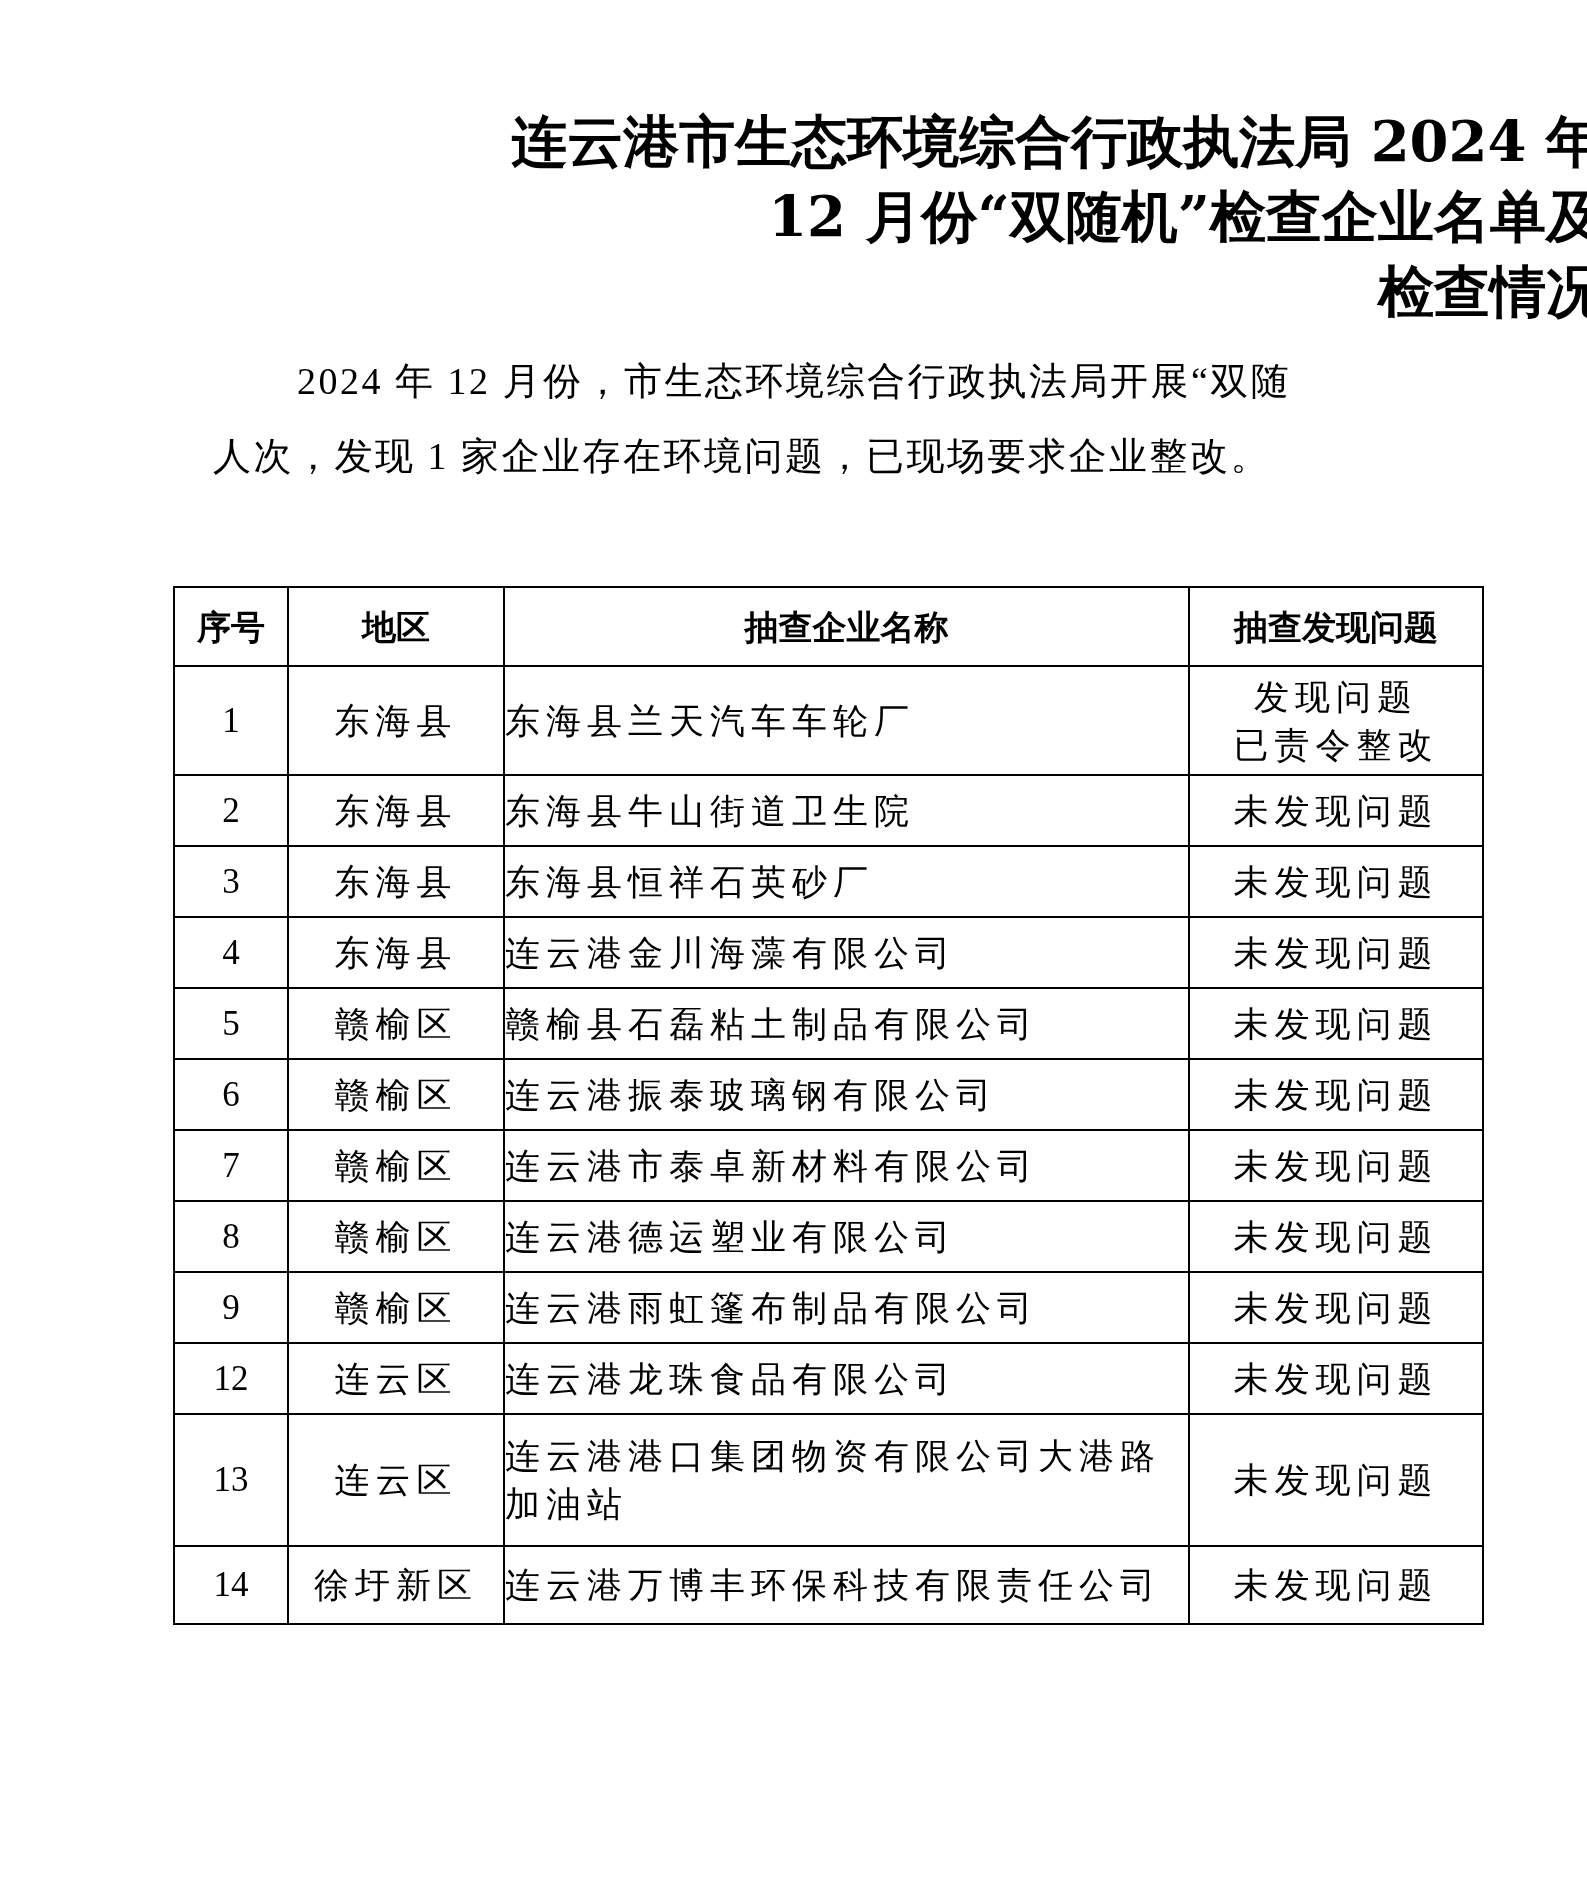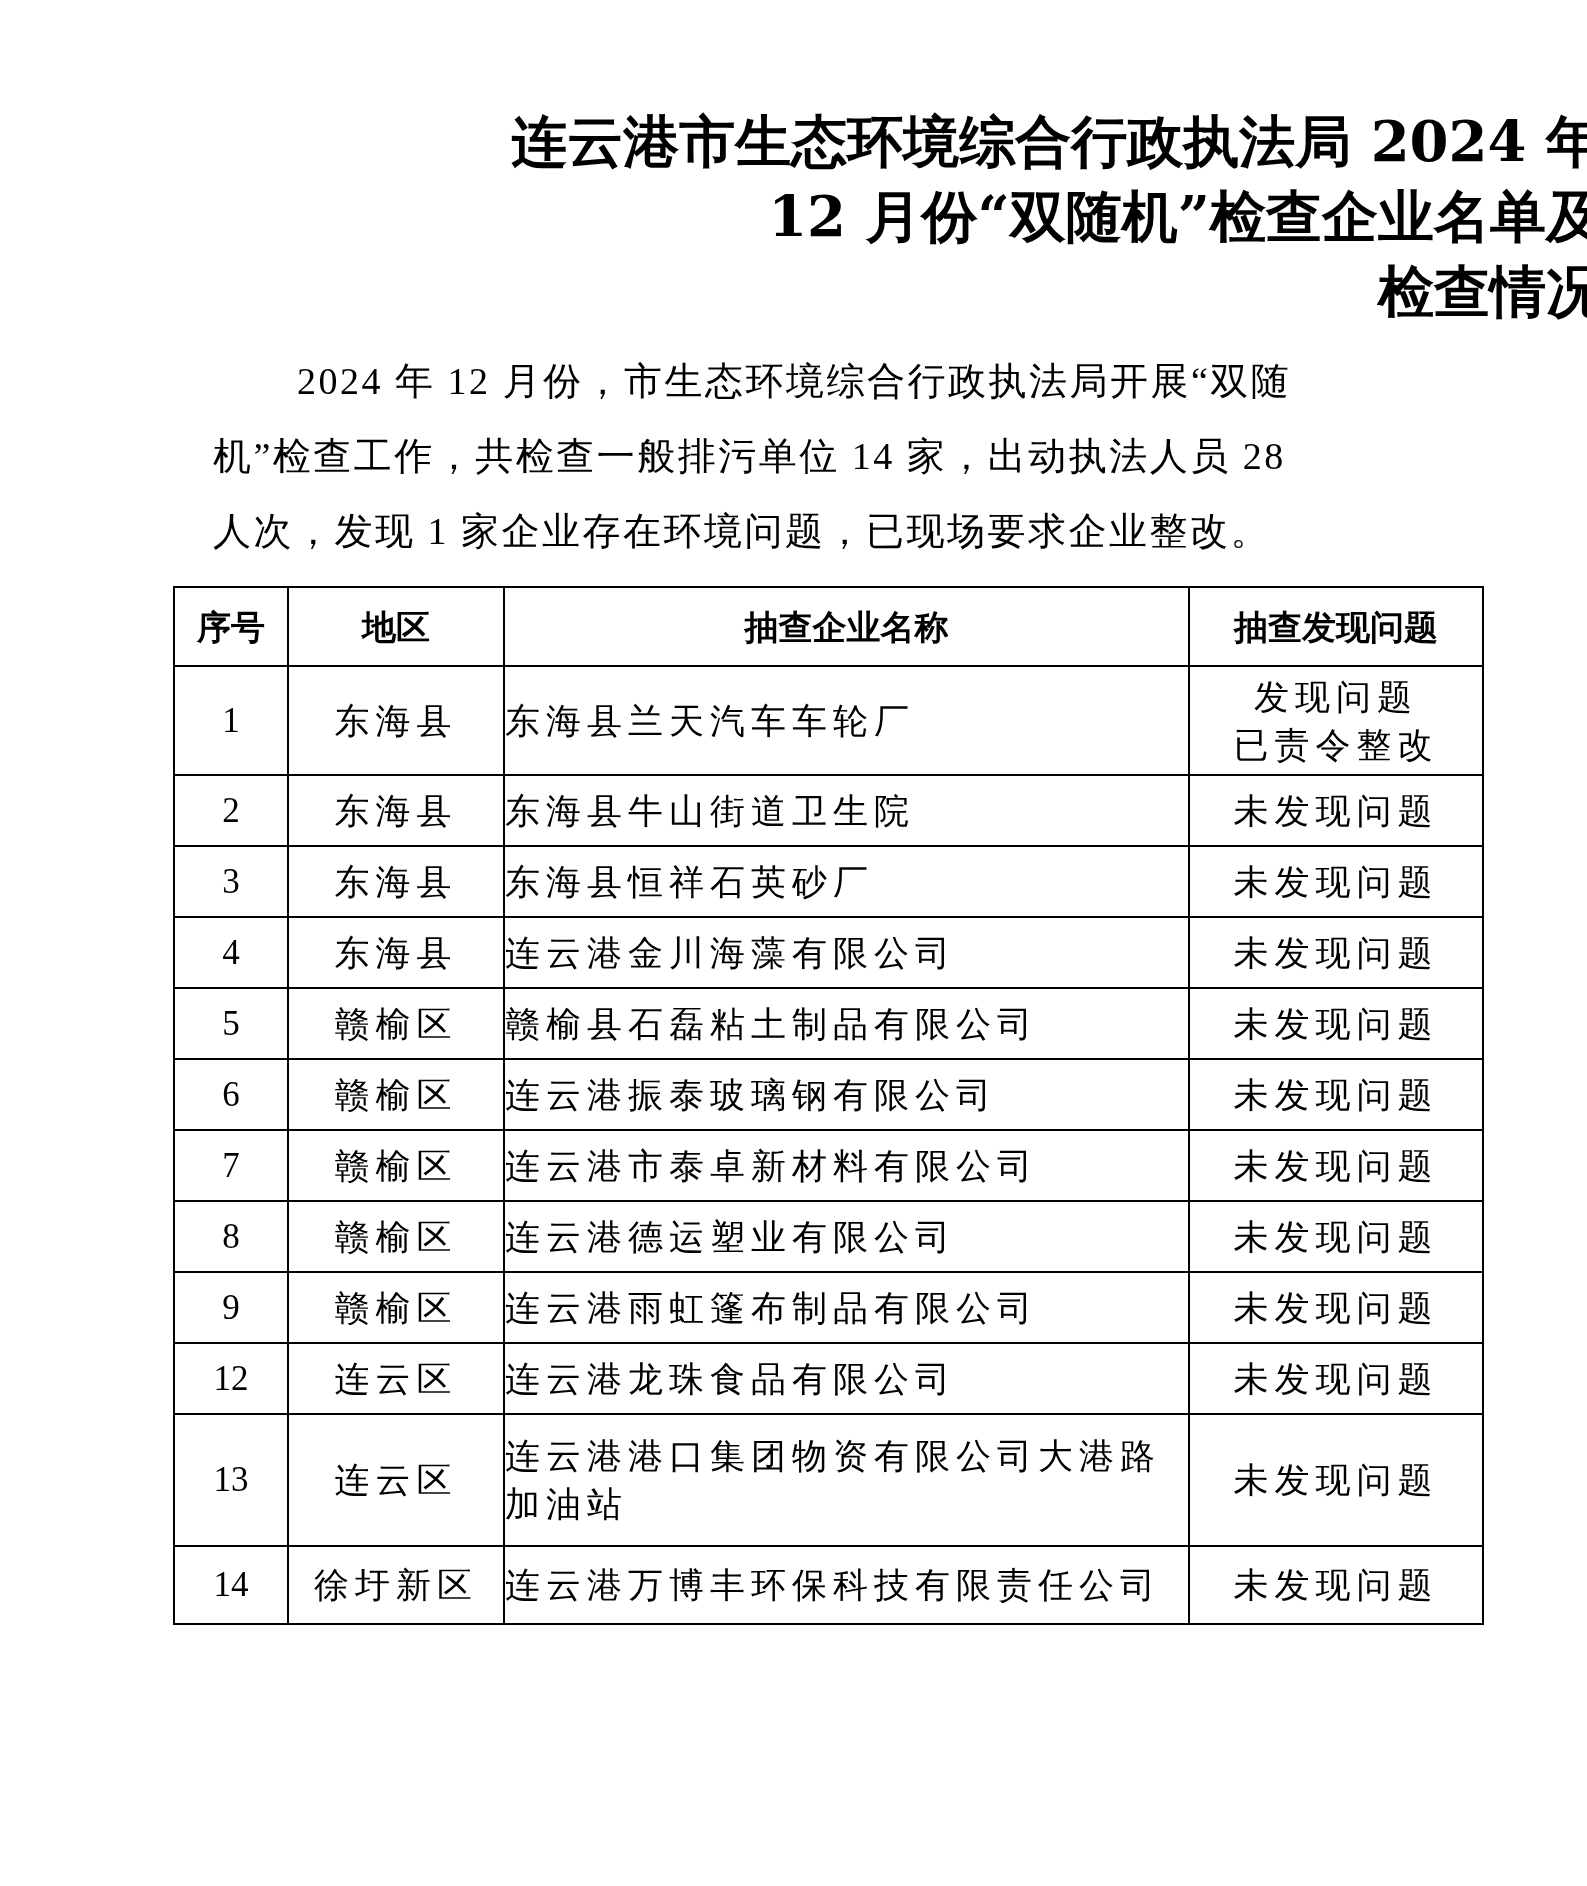--- a/index.html
+++ b/index.html
@@ -44,21 +44,20 @@
 <body>
 
 <div class="title">
   <div>连云港市生态环境综合行政执法局 2024 年</div>
   <div>12 月份“双随机”检查企业名单及</div>
   <div>检查情况</div>
 </div>
 
 <div class="para">
   <div class="first">2024 年 12 月份，市生态环境综合行政执法局开展“双随</div>
-  <div>机”检查工作，共检查一般排污单位 14 家，出动执法人员 28</div>
   <div>人次，发现 1 家企业存在环境问题，已现场要求企业整改。</div>
 </div>
 
 <table class="list">
   <colgroup>
     <col style="width:114px">
     <col style="width:216px">
     <col style="width:685px">
     <col style="width:294px">
   </colgroup>

